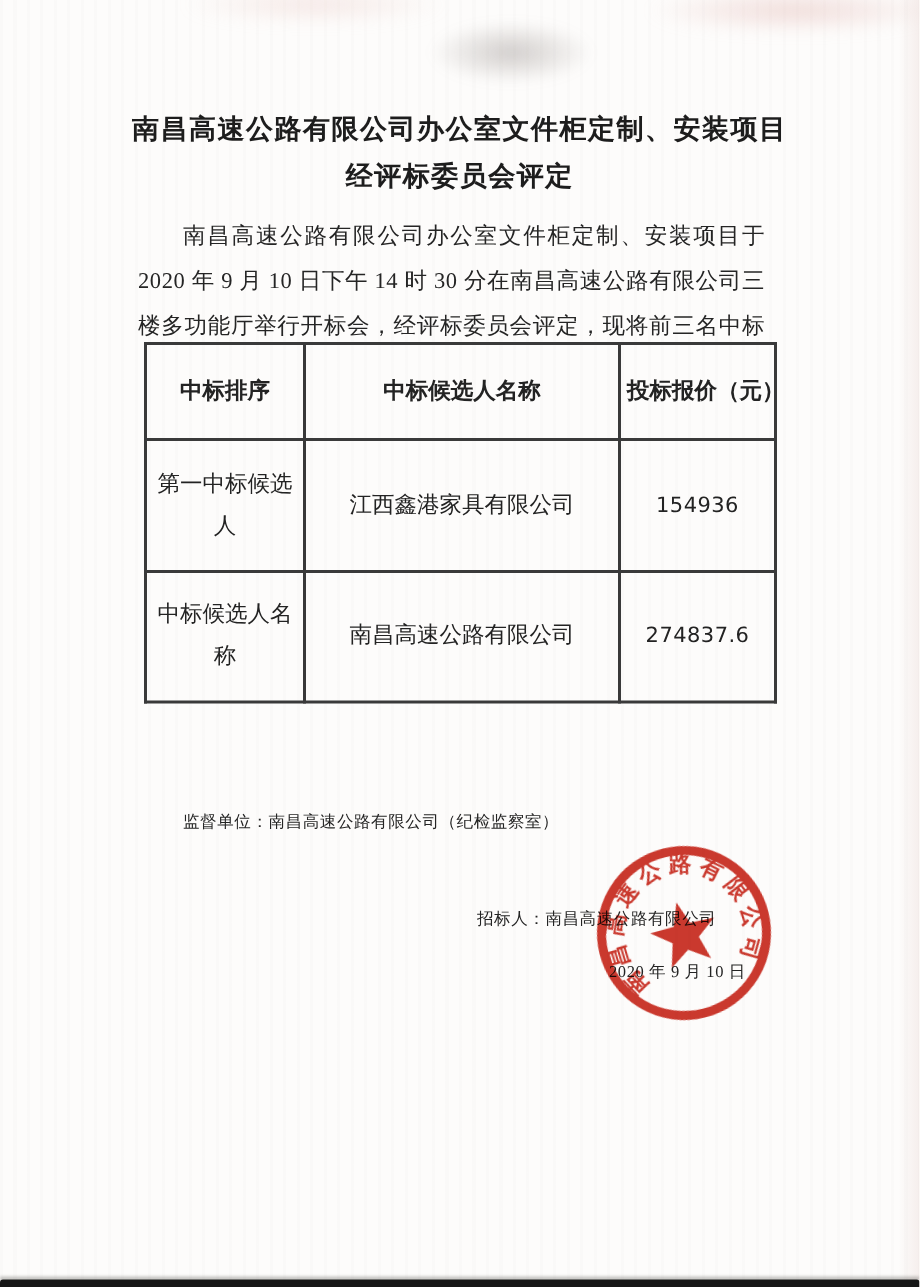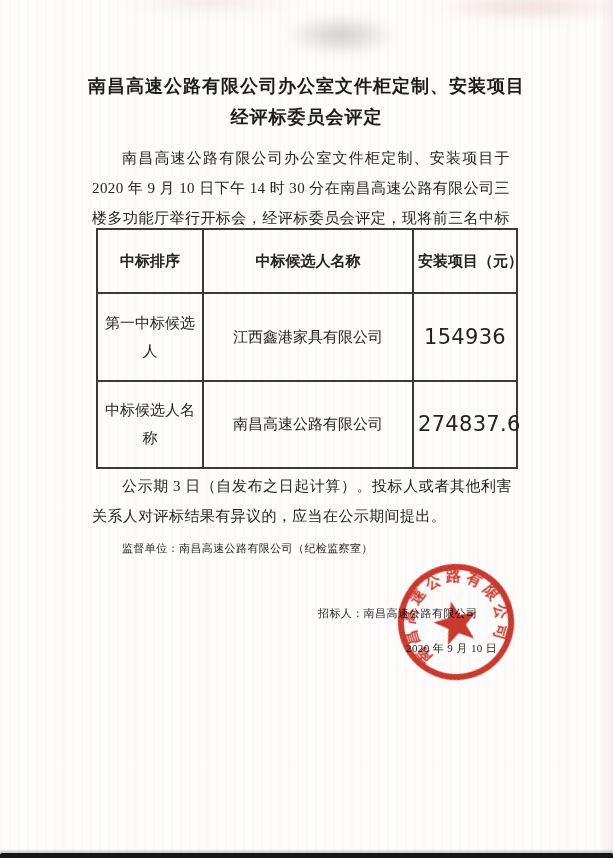--- a/index.html
+++ b/index.html
@@ -33,21 +33,21 @@
   .intro{position:absolute;left:92px;top:143px;width:418px;height:92px;overflow:hidden;
     font-size:15px;line-height:30px;text-align:justify;text-indent:30px;letter-spacing:0.4px;color:#252525;}
 
   table.bid{position:absolute;left:96px;top:228px;width:420px;height:241px;
     border-collapse:collapse;table-layout:fixed;font-size:15px;color:#232323;}
   table.bid td,table.bid th{border:2px solid #3a3a3a;text-align:center;vertical-align:middle;
     padding:0 4px;line-height:28px;}
   table.bid th{font-weight:bold;white-space:nowrap;overflow:hidden;height:46px;}
   table.bid td{height:63px;}
   col.c1{width:106px;} col.c2{width:210px;} col.c3{width:104px;}
-  .num{font-family:"DejaVu Sans","Liberation Sans",sans-serif;font-size:21px;letter-spacing:0.3px;}
+  .num{font-family:"DejaVu Sans","Liberation Sans",sans-serif;font-size:14px;letter-spacing:0.3px;}
 
   .notice{position:absolute;left:92px;top:471px;width:420px;height:62px;overflow:hidden;
     font-size:15px;line-height:30px;text-align:justify;text-indent:30px;letter-spacing:0.4px;color:#252525;}
   .line{position:absolute;font-size:11px;line-height:22px;letter-spacing:0.4px;color:#242424;white-space:nowrap;}
   .supervisor{left:122px;top:537px;}
   .phone{left:122px;top:572px;}
   .bidder{left:318px;top:602px;}
   .date{left:406px;top:637px;}
 
   .stamp{position:absolute;left:388px;top:554px;width:136px;height:136px;z-index:5;
@@ -74,36 +74,35 @@
   <table class="bid">
     <colgroup>
         <col class="c1">
         <col class="c2">
         <col class="c3">
       </colgroup>
     <tbody>
         <tr>
       <th>中标排序</th>
       <th>中标候选人名称</th>
-      <th>安装项目（元）</th>
+      <th>投标报价（元）</th>
     </tr>
     <tr>
       <td>第一中标候选人</td>
       <td>江西鑫港家具有限公司</td>
       <td class="num">154936</td>
     </tr>
     <tr>
       <td>中标候选人名称</td>
       <td>南昌高速公路有限公司</td>
       <td class="num">274837.6</td>
     </tr>
   </tbody>
     </table>
 
-  <div class="notice">公示期 3 日（自发布之日起计算）。投标人或者其他利害关系人对评标结果有异议的，应当在公示期间提出。</div>
 
   <div class="line supervisor">监督单位：南昌高速公路有限公司（纪检监察室）</div>
   <div class="line bidder">招标人：南昌高速公路有限公司</div>
   <div class="line date">2020 年 9 月 10 日</div>
 
   <div class="stamp">
     <svg width="136" height="136" viewBox="0 0 136 136">
       <circle cx="68" cy="68" r="55" fill="none" stroke="#c8281c" stroke-width="6"></circle>
       <polygon fill="#c8281c" points="68,47 73.6,62.3 89.9,62.9 77,72.9 81.5,88.6 68,79.5 54.5,88.6 59,72.9 46.1,62.9 62.4,62.3"></polygon>
       <defs>

